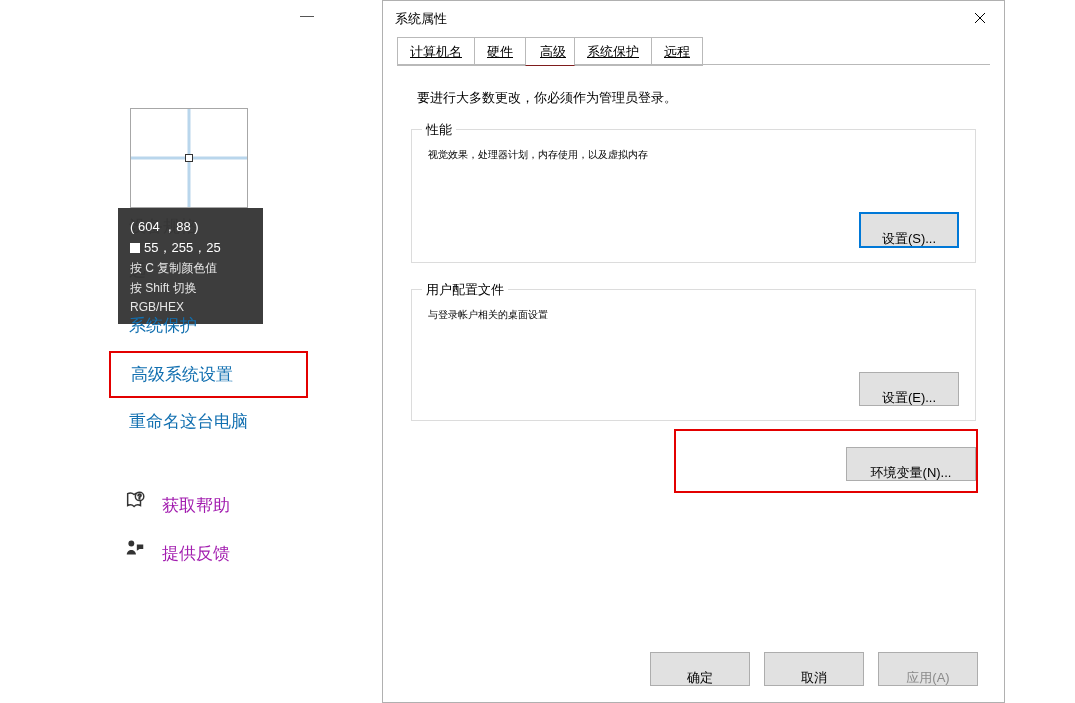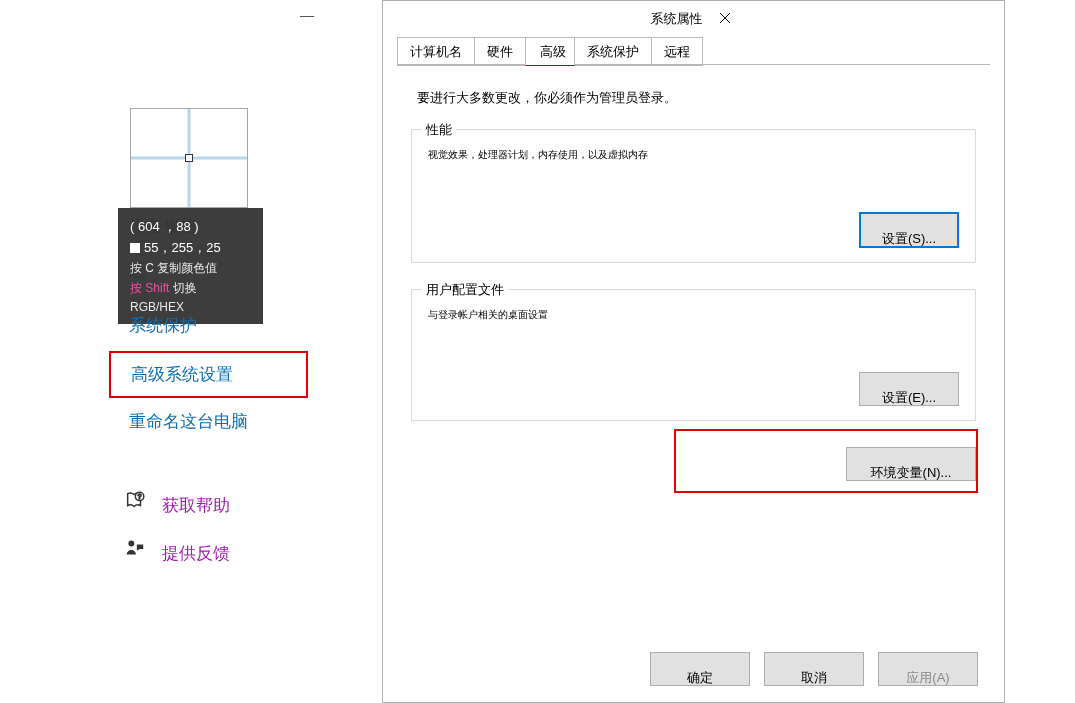--- a/index.html
+++ b/index.html
@@ -131,40 +131,41 @@
     height: 703px;
     border: 1px solid #b0b0b0;
     background: #fff;
     display: flex;
     flex-direction: column;
   }
   .titlebar {
     height: 36px;
     display: flex;
     align-items: center;
-    justify-content: center;
+    justify-content: space-between;
     padding: 0 2px 0 12px;
   }
   .titlebar-title { font-size: 13px; }
   .close-btn {
     width: 44px;
     height: 30px;
     display: flex;
     align-items: center;
     justify-content: center;
     cursor: pointer;
   }
   .close-btn svg { width: 12px; height: 12px; }
 
   .tabstrip {
     display: flex;
     align-items: center;
     padding: 0 14px;
     height: 28px;
     position: relative;
+    text-decoration: underline;
   }
   .tabstrip::after {
     content: "";
     position: absolute;
     left: 14px; right: 14px; bottom: 0;
     border-bottom: 1px solid #b9b9b9;
   }
   .tab {
     padding: 5px 12px 4px 12px;
     border: 1px solid #b9b9b9;
@@ -258,21 +259,21 @@
     <div class="crosshair-center"></div>
   </div>
 
   <div class="tooltip-box">
     <div class="bright">( 604 ，88 )</div>
     <div class="bright">
       <span class="swatch"></span><span>55，255，25</span>
     </div>
     <div>按 C 复制颜色值</div>
     <div>
-      <span style="color:#ec4899;">按 Shift </span><span>切换 RGB/HEX</span>
+      <span style="color:#e5e5e5;">按 Shift </span><span>切换 RGB/HEX</span>
     </div>
   </div>
 
   <div class="left-link" style="top:314px;">系统保护</div>
 
   <div class="left-link boxed" style="top:351px;">高级系统设置</div>
 
   <div class="left-link" style="top:410px;">重命名这台电脑</div>
 
   <div class="icon-row" style="top:490px;">

